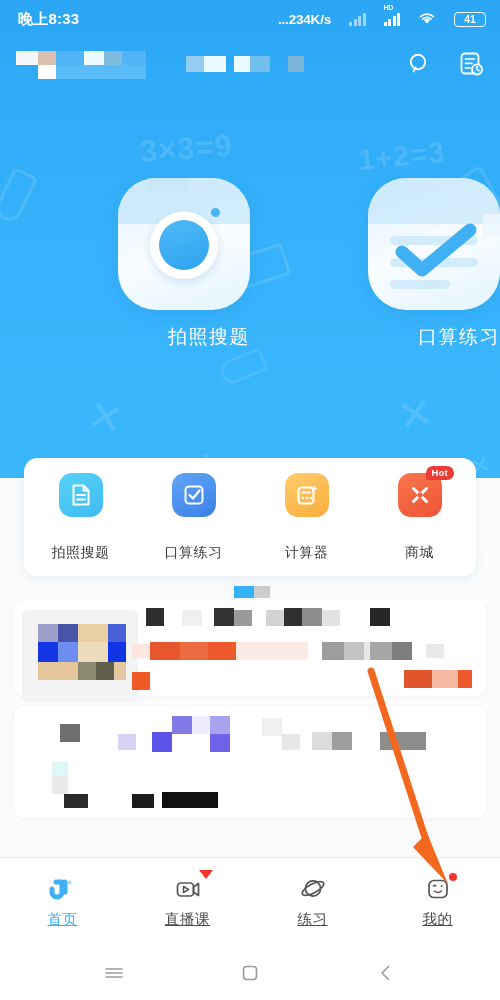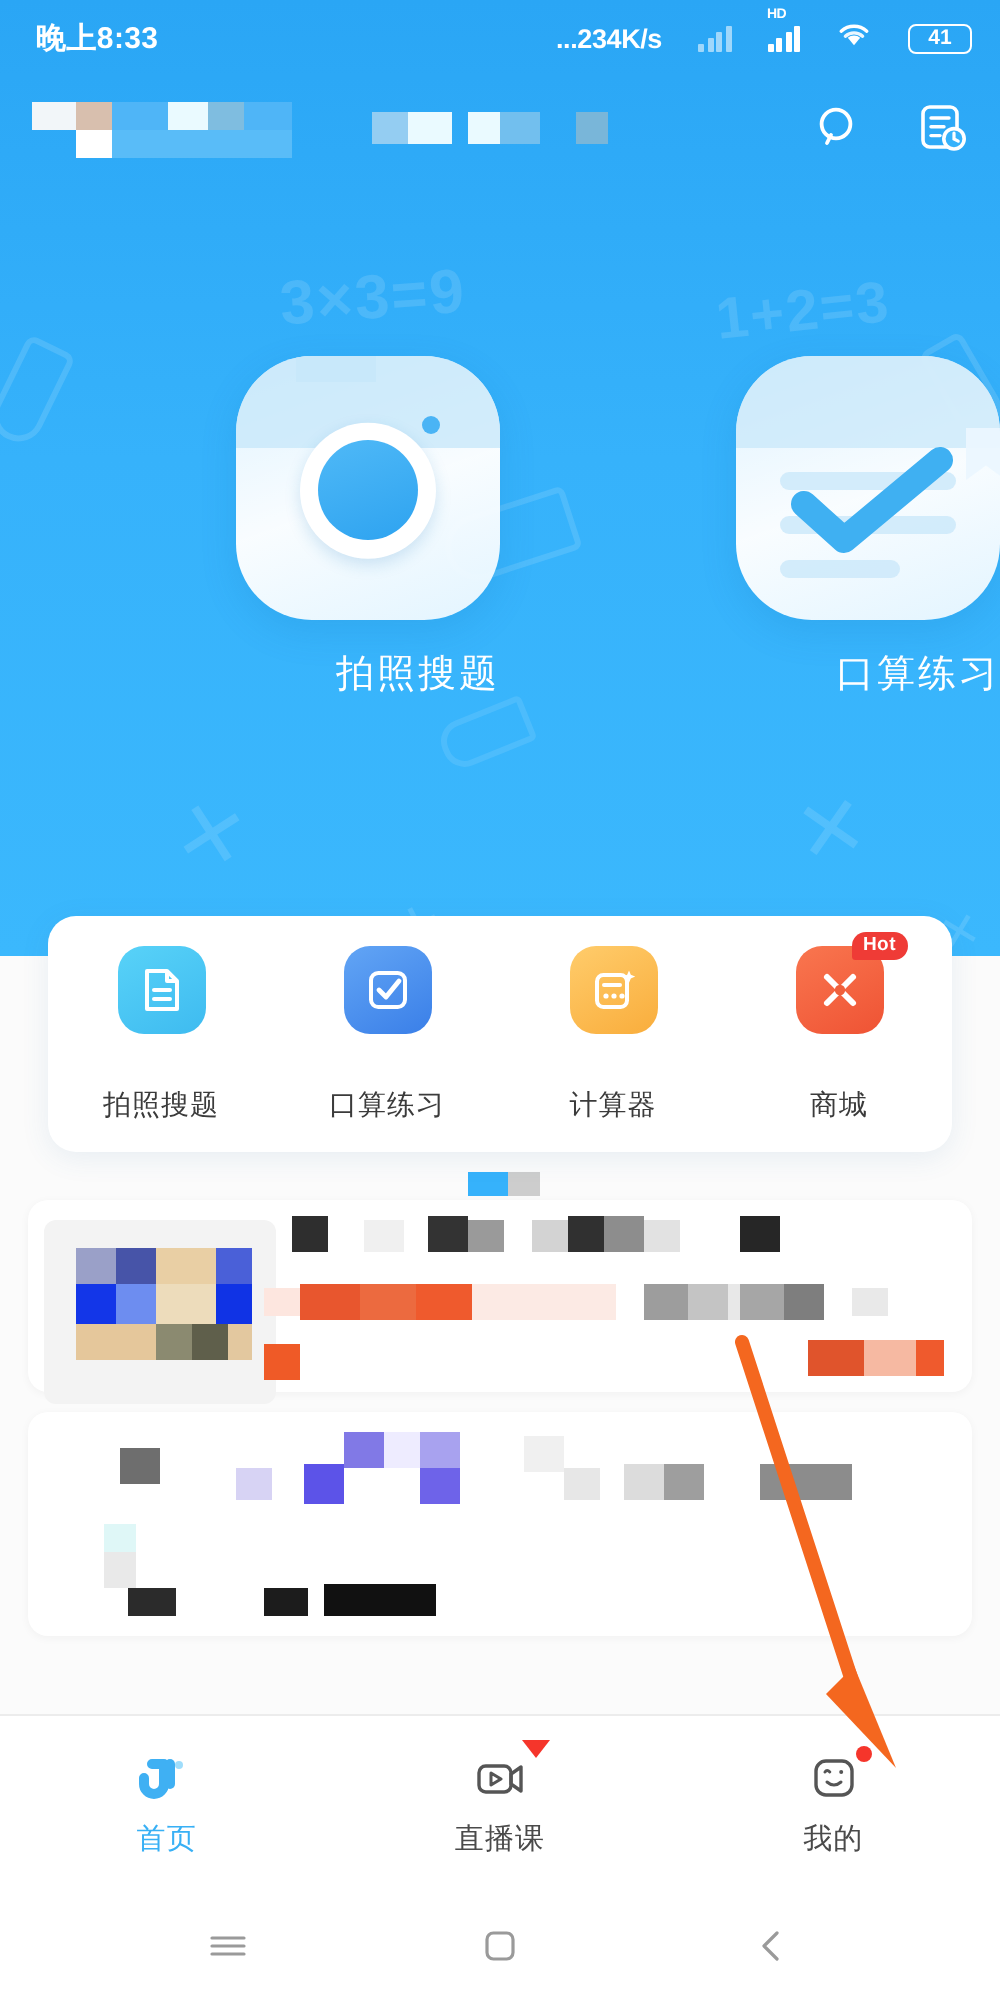--- a/index.html
+++ b/index.html
@@ -173,21 +173,21 @@
   .annotation { position: absolute; left: 0; top: 0; width: 500px; height: 1000px; z-index: 40; pointer-events: none; }
 
   
   .tabbar {
     position: absolute; left: 0; bottom: 55px; width: 500px; height: 88px;
     background: #ffffff; border-top: 1px solid #ececec;
     display: flex; align-items: center; z-index: 30;
   }
   .tab { flex: 1; display: flex; flex-direction: column; align-items: center; position: relative; }
   .tab-ico { width: 30px; height: 30px; display: flex; align-items: center; justify-content: center; position: relative; }
-  .tab-label { margin-top: 6px; font-size: 14.5px; color: #4a4a4a; letter-spacing: 0.6px; }
+  .tab-label { margin-top: 6px; font-size: 14.5px; color: #4a4a4a; letter-spacing: 0.6px; text-decoration: underline; }
   .tab.active .tab-label { color: #38b0f5; }
   .reddot { position: absolute; width: 8px; height: 8px; border-radius: 50%; background: #f5352b; top: -1px; right: -4px; }
   .redtri { position: absolute; top: -4px; right: -10px; width: 0; height: 0;
             border-left: 7px solid transparent; border-right: 7px solid transparent; border-top: 9px solid #f5352b; }
 
   
   .navbar {
     position: absolute; left: 0; bottom: 0; width: 500px; height: 55px;
     background: #ffffff; display: flex; align-items: center; justify-content: center; gap: 100px; z-index: 30;
   }
@@ -482,20 +482,29 @@
         <svg width="28" height="28" viewBox="0 0 28 28">
           <rect x="3.5" y="8" width="16" height="13" rx="3.4" fill="none" stroke="#555555" stroke-width="1.7"></rect>
           <path d="M19.5 12 L24.5 8.5 v12 L19.5 17 Z" fill="none" stroke="#555555" stroke-width="1.7" stroke-linejoin="round"></path>
           <path d="M9.5 11.5 L14.5 14.5 L9.5 17.5 Z" fill="none" stroke="#555555" stroke-width="1.5" stroke-linejoin="round"></path>
         </svg>
         <span class="redtri"></span>
       </div>
       <div class="tab-label">直播课</div>
     </div>
 
+    <div class="tab">
+      <div class="tab-ico">
+        <svg width="28" height="28" viewBox="0 0 28 28">
+          <circle cx="14" cy="13.5" r="7.6" fill="none" stroke="#555555" stroke-width="1.7"></circle>
+          <ellipse cx="14" cy="13.5" rx="12" ry="4.4" fill="none" stroke="#555555" stroke-width="1.7" transform="rotate(-28 14 13.5)"></ellipse>
+        </svg>
+      </div>
+      <div class="tab-label">练习</div>
+    </div>
 
     <div class="tab">
       <div class="tab-ico">
         <svg width="28" height="28" viewBox="0 0 28 28">
           <rect x="5" y="5.5" width="18" height="17" rx="5" fill="none" stroke="#555555" stroke-width="1.7"></rect>
           <path d="M9.5 11 q1 -1.5 2.4 0" stroke="#555555" stroke-width="1.5" fill="none" stroke-linecap="round"></path>
           <circle cx="17.6" cy="11" r="1" fill="#555555"></circle>
           <path d="M10.5 16 q3.5 3 7 0" stroke="#555555" stroke-width="1.5" fill="none" stroke-linecap="round"></path>
         </svg>
         <span class="reddot"></span>

